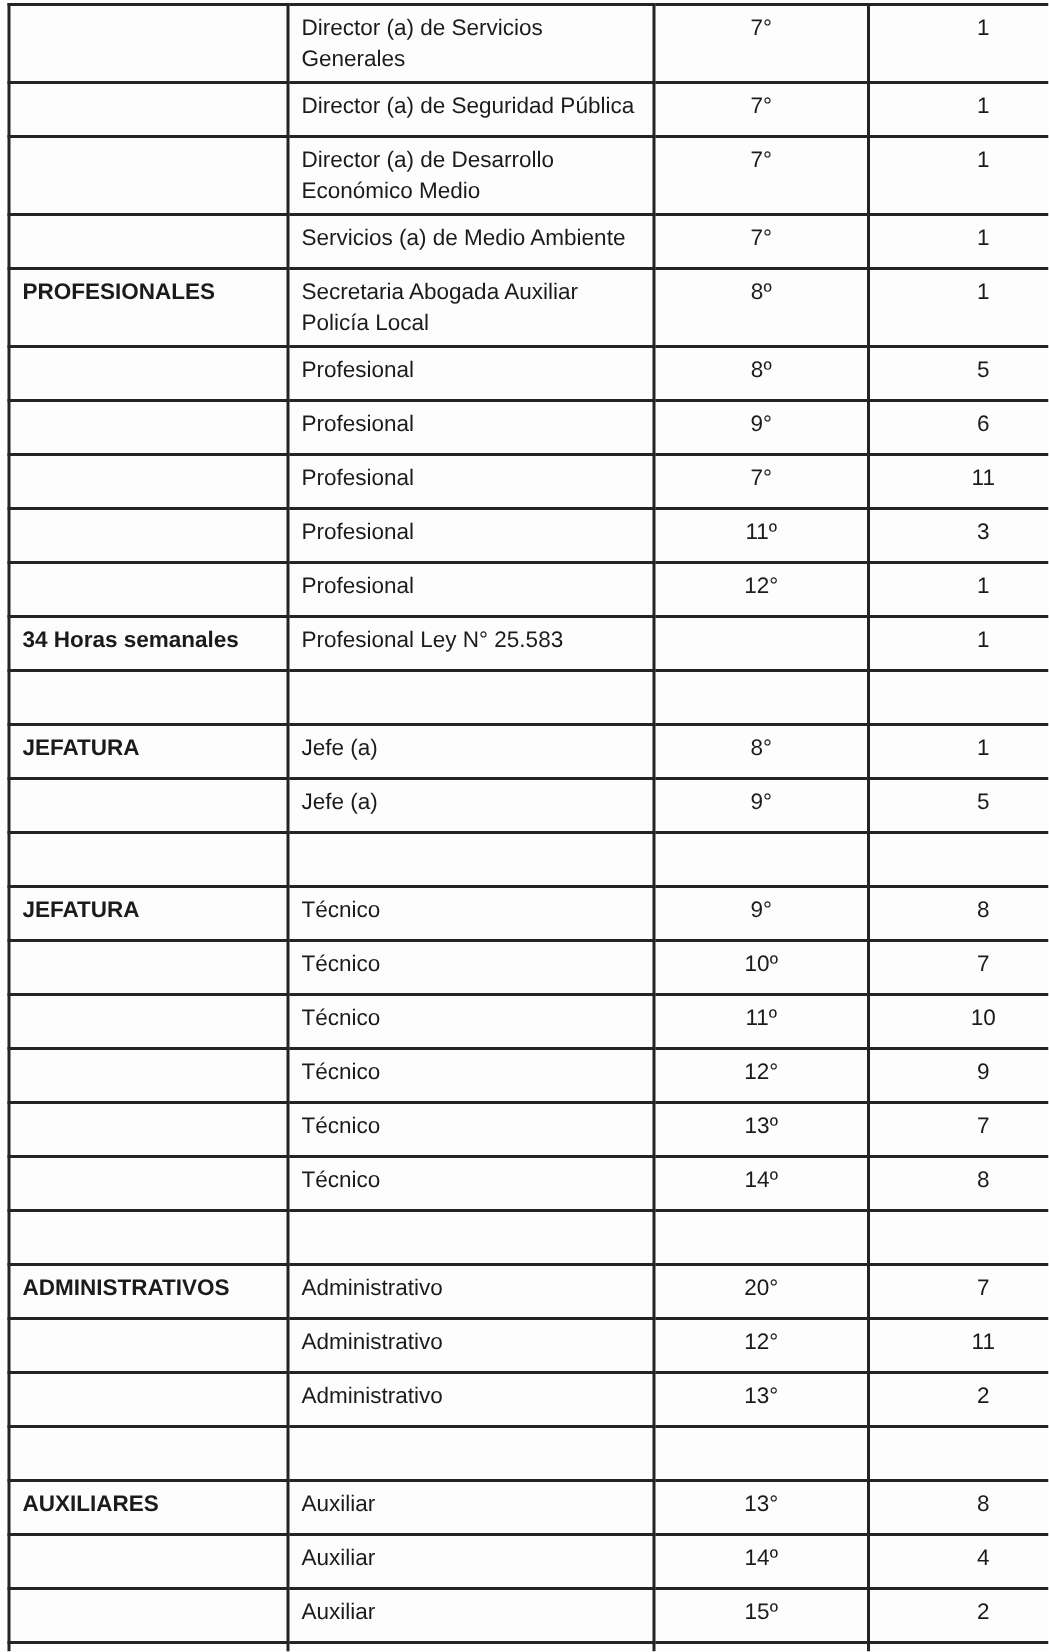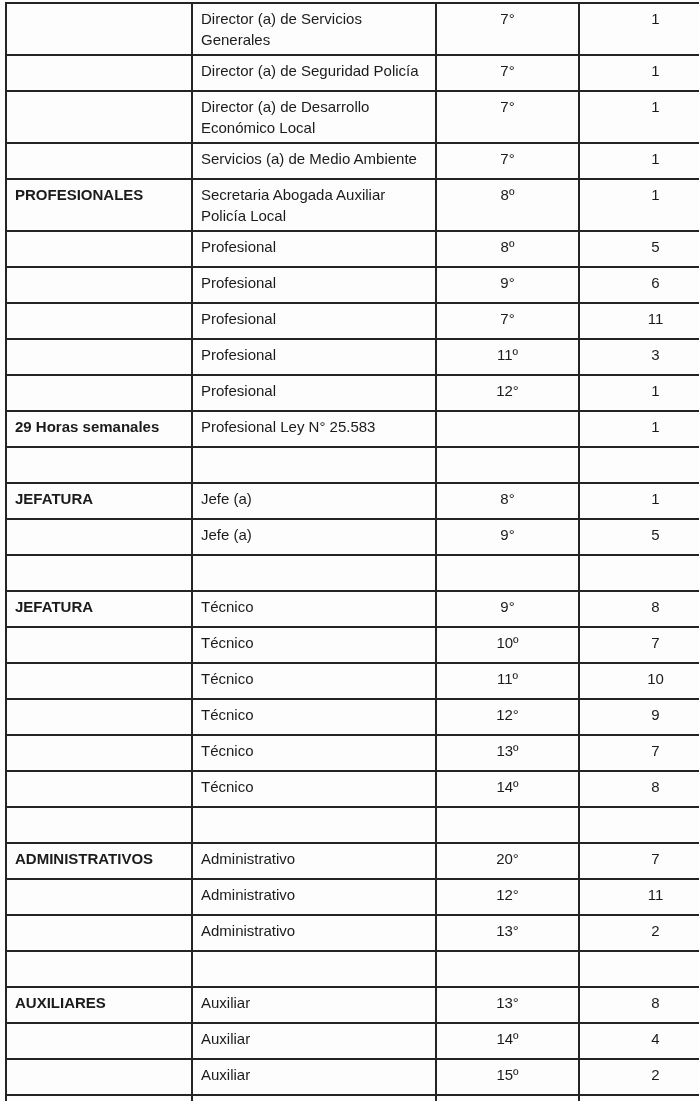--- a/index.html
+++ b/index.html
@@ -46,27 +46,27 @@
   <table class="staff-table">
     <tbody>
         <tr>
           <td class="col-category"></td>
           <td class="col-position">Director (a) de Servicios Generales</td>
           <td class="col-grade">7°</td>
           <td class="col-count">1</td>
         </tr>
         <tr>
           <td class="col-category"></td>
-          <td class="col-position">Director (a) de Seguridad Policía</td>
-          <td class="col-grade">7°</td>
-          <td class="col-count">1</td>
-        </tr>
-        <tr>
-          <td class="col-category"></td>
-          <td class="col-position">Director (a) de Desarrollo Económico Local</td>
+          <td class="col-position">Director (a) de Seguridad Pública</td>
+          <td class="col-grade">7°</td>
+          <td class="col-count">1</td>
+        </tr>
+        <tr>
+          <td class="col-category"></td>
+          <td class="col-position">Director (a) de Desarrollo Económico Medio</td>
           <td class="col-grade">7°</td>
           <td class="col-count">1</td>
         </tr>
         <tr>
           <td class="col-category"></td>
           <td class="col-position">Servicios (a) de Medio Ambiente</td>
           <td class="col-grade">7°</td>
           <td class="col-count">1</td>
         </tr>
         <tr>
@@ -99,21 +99,21 @@
           <td class="col-grade">11º</td>
           <td class="col-count">3</td>
         </tr>
         <tr>
           <td class="col-category"></td>
           <td class="col-position">Profesional</td>
           <td class="col-grade">12°</td>
           <td class="col-count">1</td>
         </tr>
         <tr>
-          <td class="col-category">29 Horas semanales</td>
+          <td class="col-category">34 Horas semanales</td>
           <td class="col-position">Profesional Ley N° 25.583</td>
           <td class="col-grade"></td>
           <td class="col-count">1</td>
         </tr>
         <tr>
           <td class="col-category"></td>
           <td class="col-position"></td>
           <td class="col-grade"></td>
           <td class="col-count"></td>
         </tr>

